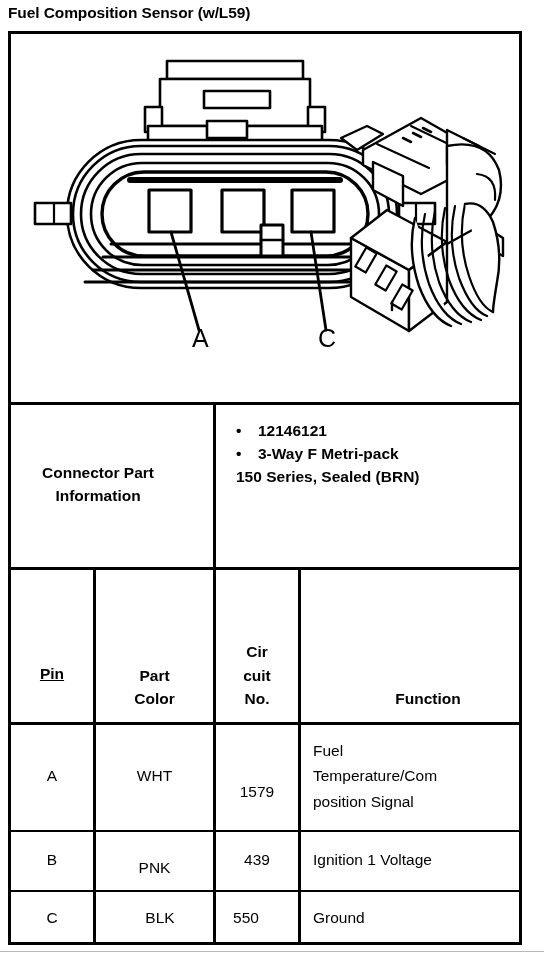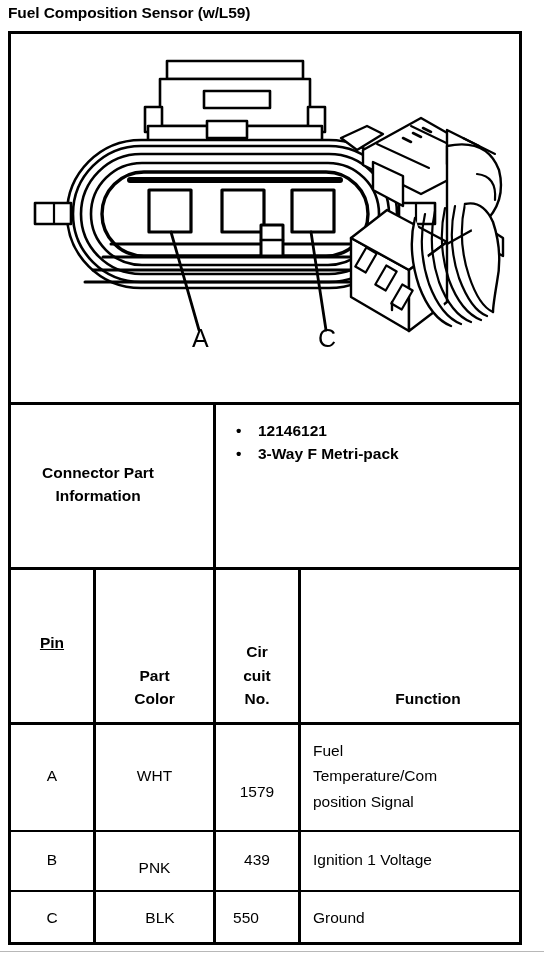--- a/index.html
+++ b/index.html
@@ -268,23 +268,24 @@
 
   <div class="cell cell-cpi-body" style="left:205px; top:368px; width:303px; height:165px;">
     <div class="bullet-row">
       <span class="bullet-dot">•</span>
       <span class="bullet-text">12146121</span>
     </div>
     <div class="bullet-row">
       <span class="bullet-dot">•</span>
       <span class="bullet-text">3-Way F Metri-pack</span>
     </div>
-  </div>
-
-  <div class="cell cell-head" style="left:0; top:501px; width:82px; height:131px;text-decoration:underline;">
+    <div class="cpi-cont">150 Series, Sealed (BRN)</div>
+  </div>
+
+  <div class="cell cell-head" style="left:0; top:532px; width:82px; height:131px;text-decoration:underline;">
     <span>Pin</span>
   </div>
 
   <div class="cell cell-head" style="left:85px; top:533px; width:117px; height:155px;">
     <span>
       <span style="display:block">Part</span>
       <span style="display:block">Color</span>
     </span>
   </div>
 

